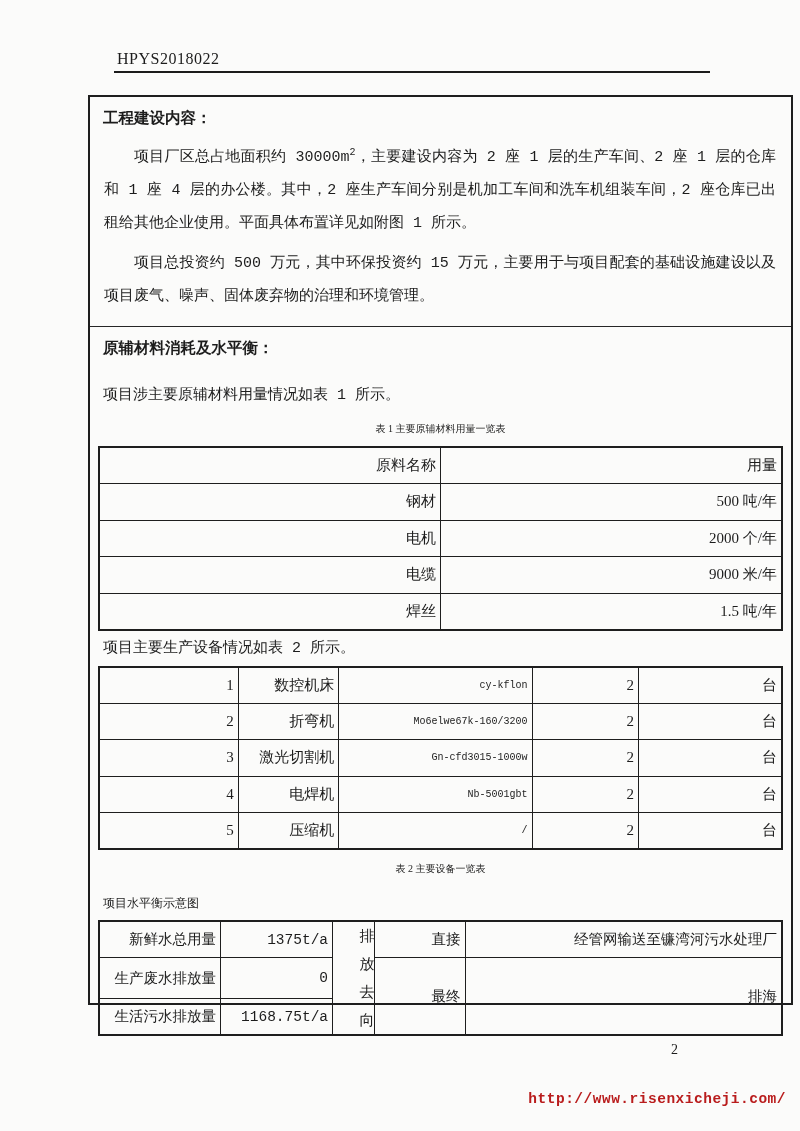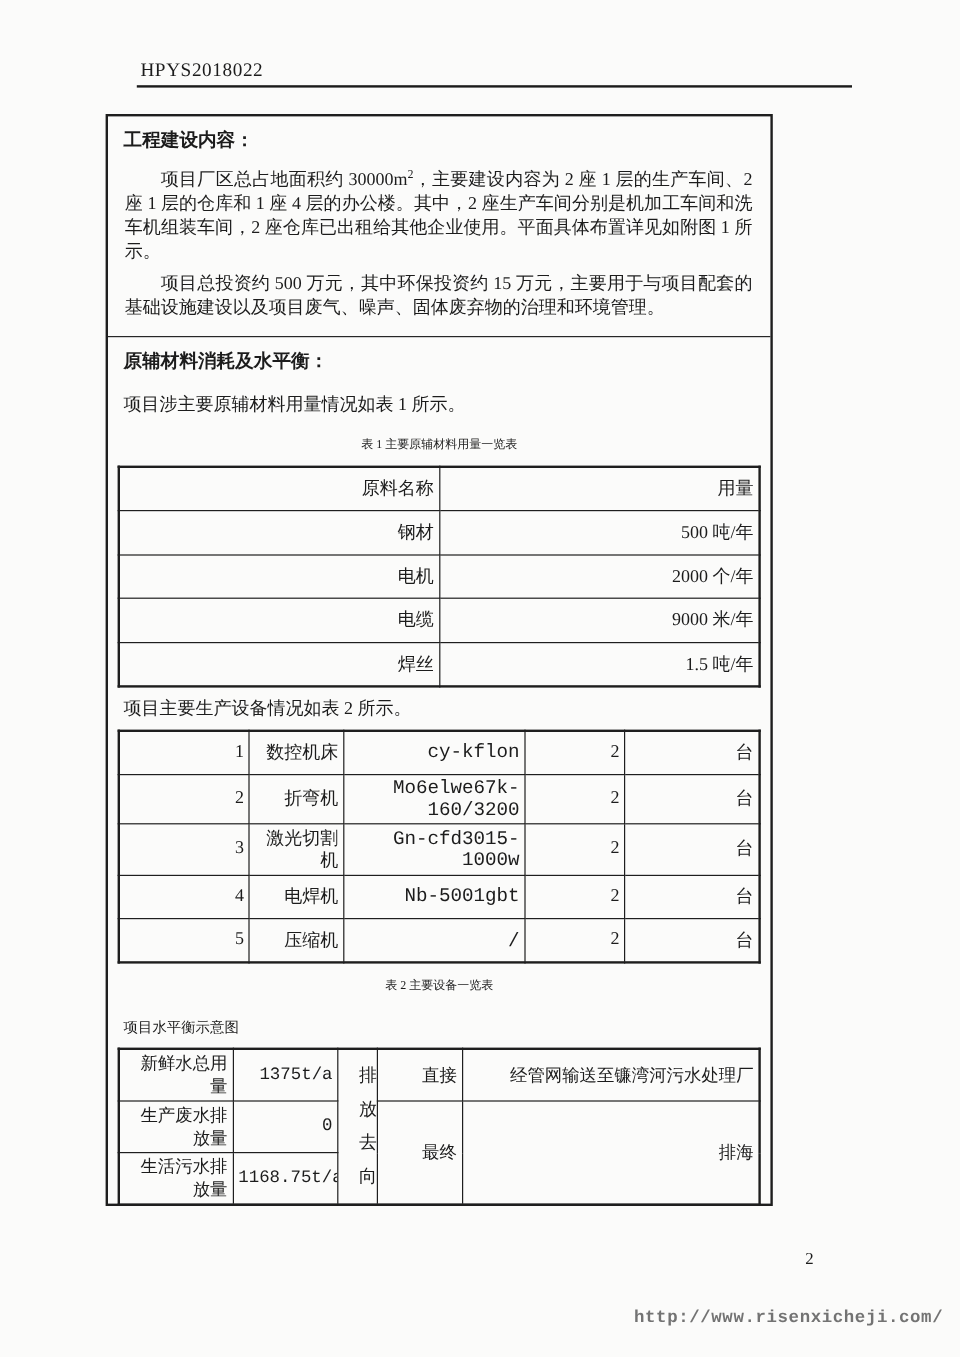--- a/index.html
+++ b/index.html
@@ -19,65 +19,65 @@
     font-size: 16px; letter-spacing: 0.5px;
   }
   .header-rule {
     position: absolute; left: 114px; top: 71px;
     width: 596px; height: 2px; background: #1b1b1b;
   }
 
   
   .main-box {
     position: absolute; left: 88px; top: 95px;
-    width: 556px; height: 910px;
+    width: 705px; height: 910px;
     border: 2px solid #1e1e1e;
     padding: 10px 8px 8px 8px;
     background: transparent;
   }
 
   .sec-title {
     margin: 0; padding-left: 5px;
     font-size: 15.5px; font-weight: bold; line-height: 22px;
   }
   .para {
     margin: 7px 1px 0 0; padding: 0 6px;
-    font-size: 15px; line-height: 20px;
-    text-indent: 2em; text-align: justify;
+    font-size: 15px; line-height: 33px;
+    text-indent: 2em; text-align: justify; font-family: Liberation Mono, monospace;
   }
   sup { font-size: 10px; }
 
   .divider {
     height: 0; border-top: 1.5px solid #262626;
     margin: 13px -8px 10px -8px;
   }
 
   .plain-line {
-    margin: 14px 0 0 0; padding-left: 5px;
-    font-size: 15px; line-height: 22px;
+    margin: 26px 0 0 0; padding-left: 5px;
+    font-size: 15px; line-height: 22px; font-family: Liberation Mono, monospace;
   }
   .caption {
     margin: 11px 0 0 0; text-align: center;
     font-size: 10px; line-height: 22px;
   }
 
   table {
     width: 100%; border-collapse: collapse; table-layout: fixed;
     margin-top: 6px;
   }
   table.boxed { border: 2px solid #1e1e1e; }
   th, td {
     border: 1px solid #1e1e1e;
     height: 36.5px;
     text-align: right; vertical-align: middle;
     font-size: 15px; font-weight: normal;
     padding: 2px 4px;
     overflow: hidden;
   }
-  .mono { font-family: "Liberation Mono", "DejaVu Sans Mono", monospace; font-size: 16px; }
+  .mono { font-family: "Liberation Mono", "DejaVu Sans Mono", monospace; font-size: 10px; }
   .t3 td { font-size: 14.5px; }
   .vert-cell { padding: 0; }
   .vert-cell span {
     display: inline-block; width: 16px;
     word-break: break-all; line-height: 28px;
     font-size: 15px;
   }
 
   .water-title {
     margin: 12px 0 0 0; padding-left: 5px;
@@ -86,21 +86,21 @@
 
   
   .page-number {
     position: absolute; left: 671px; top: 1042px;
     font-size: 14px;
   }
   .watermark {
     position: absolute; right: 14px; top: 1091px;
     font-family: "Liberation Mono", "DejaVu Sans Mono", monospace;
     font-weight: bold; font-size: 14.5px; letter-spacing: 0.5px;
-    color: #737373;
+    color: #b91c1c;
   }
 </style>
 </head>
 <body>
 
 <div class="doc-number">HPYS2018022</div>
 <div class="header-rule"></div>
 
 <div class="main-box">
 

